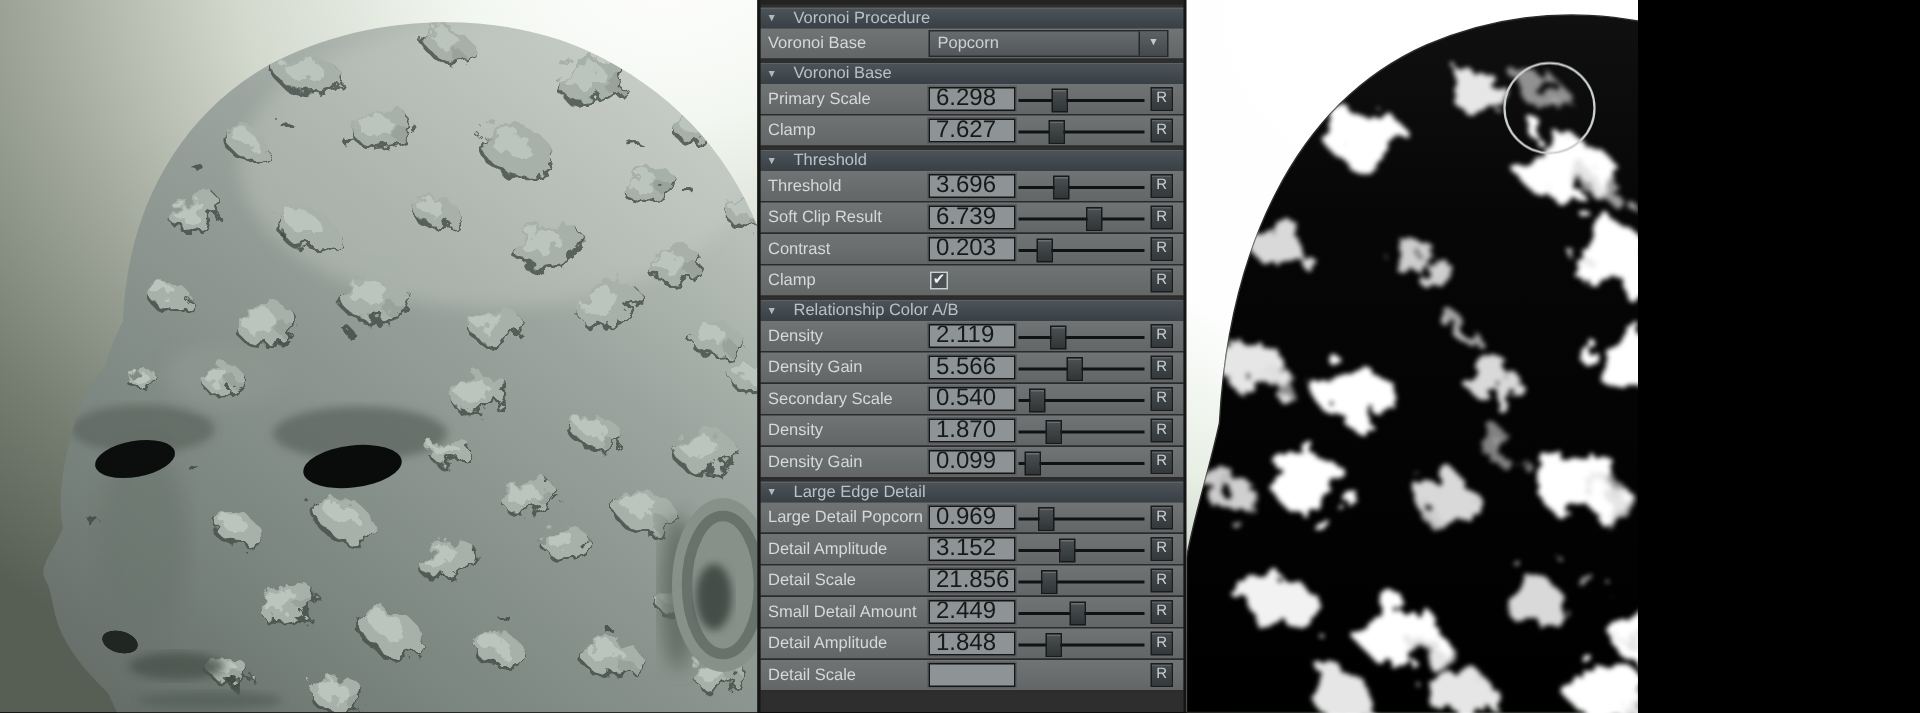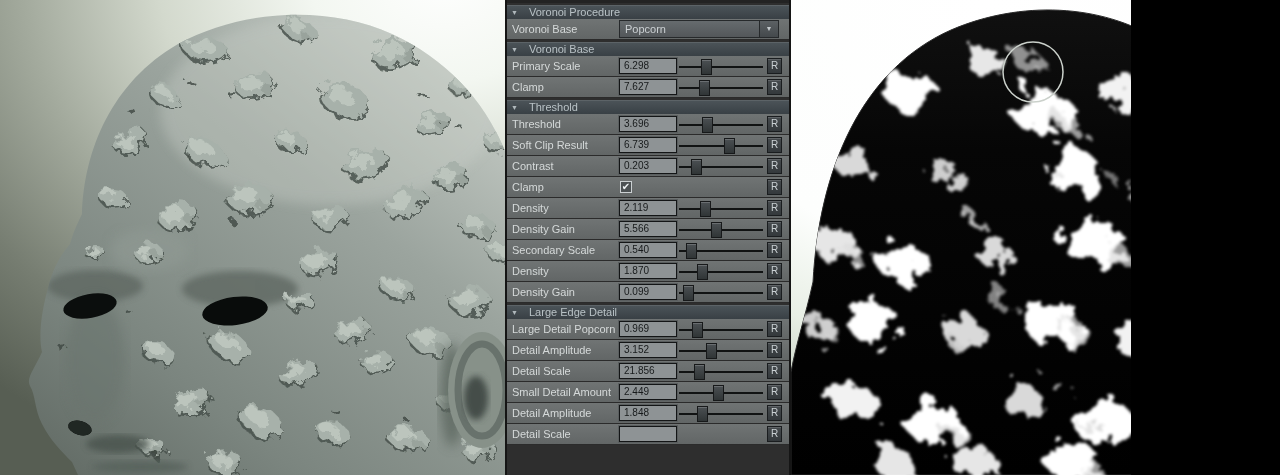--- a/index.html
+++ b/index.html
@@ -1,19 +1,18 @@
 <!DOCTYPE html>
 <html><head>
 <meta charset="utf-8">
 <style>
   html,body{margin:0;padding:0;background:#000;}
   #screen{
     position:relative; width:1092px; height:475px; overflow:hidden;
     font-family:"Liberation Sans","DejaVu Sans",sans-serif;
-    padding-left:39px;
     -webkit-font-smoothing:antialiased;
   }
   
   .viewport{position:absolute; top:0; height:475px; overflow:hidden;}
   #vp-left{left:0; width:505px;
     background:radial-gradient(135% 115% at 88% -6%,
       #ffffff 0%, #f3f7f1 20%, #d3d9cd 42%, #a3aa9d 62%, #767d71 82%, #575e53 100%);}
   #vp-right{left:791px; width:489px;
     background:
       radial-gradient(80% 60% at 108% 28%, rgba(214,238,220,0.95) 0%, rgba(214,238,220,0) 55%),
@@ -36,21 +35,21 @@
   .header .htitle{position:absolute; left:22px; top:0; white-space:nowrap;}
   .row{
     position:relative; height:21px; box-sizing:border-box;
     background:linear-gradient(#707474,#626666);
     border-bottom:1px solid #2b2b2b;
   }
   .row .label{position:absolute; left:5px; top:0; line-height:20px; font-size:11px; color:#d5d9d9; white-space:nowrap;}
   .field{
     position:absolute; left:112px; top:2px; width:58px; height:16px;
     box-sizing:border-box; background:#8e9395; border:1px solid #131516;
-    box-shadow:0 0 0 1px #5a5e5f; color:#171a1b; font-size:10px; line-height:14px;
+    box-shadow:0 0 0 1px #5a5e5f; color:#171a1b; font-size:16px; line-height:14px;
     padding-left:4px; white-space:nowrap; overflow:hidden;
   }
   .track{position:absolute; left:172px; top:10px; width:84px; height:2px; background:#111313;}
   .handle{
     position:absolute; top:-7px; width:11px; height:16px; box-sizing:border-box;
     background:linear-gradient(#4b5053,#303536); border:1px solid #17191a;
     box-shadow:inset 0 1px 0 rgba(255,255,255,0.18);
   }
   .rbtn{
     position:absolute; left:260px; top:2px; width:15px; height:16px; box-sizing:border-box;
@@ -436,20 +435,24 @@
           <div class="field">0.203</div>
           <div class="track">
             <div class="handle" style="left: 12.41px;"></div>
           </div>
           <div class="rbtn">R</div>
         </div>
         <div class="row">
           <span class="label">Clamp</span>
           <div class="checkbox">✔</div>
           <div class="rbtn">R</div>
+        </div>
+        <div class="header">
+          <span class="tri">▼</span>
+          <span class="htitle">Relationship Color A/B</span>
         </div>
         <div class="row">
           <span class="label">Density</span>
           <div class="field">2.119</div>
           <div class="track">
             <div class="handle" style="left: 21.17px;"></div>
           </div>
           <div class="rbtn">R</div>
         </div>
         <div class="row">

